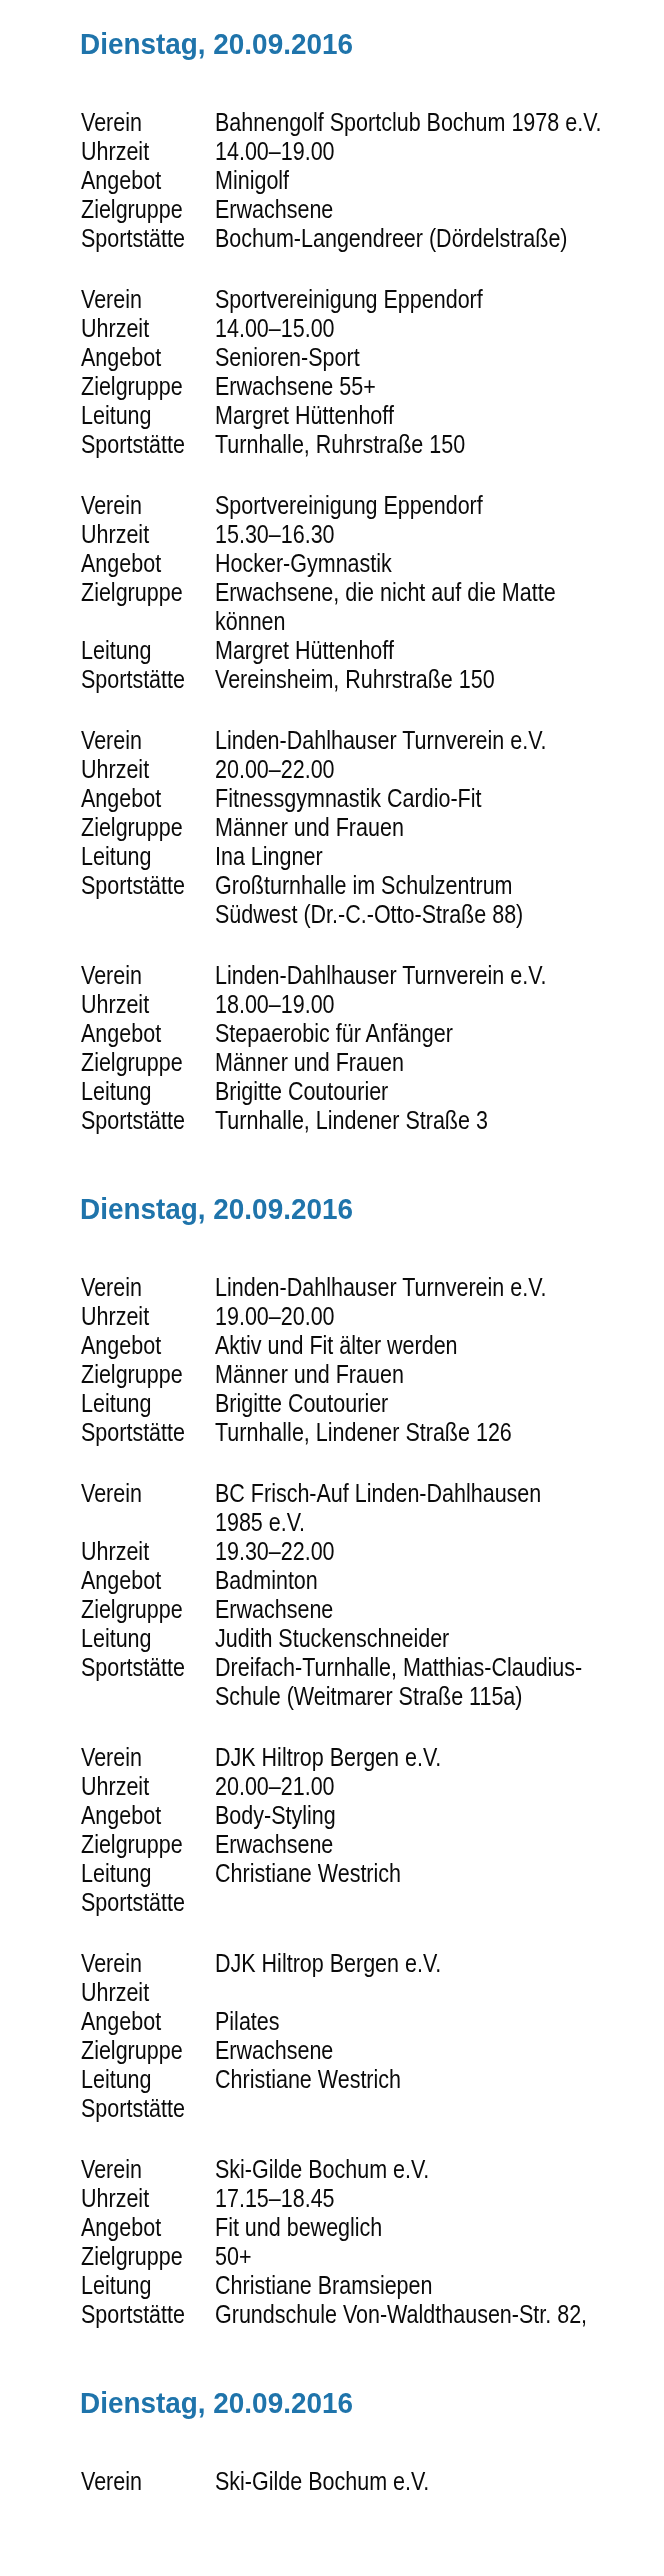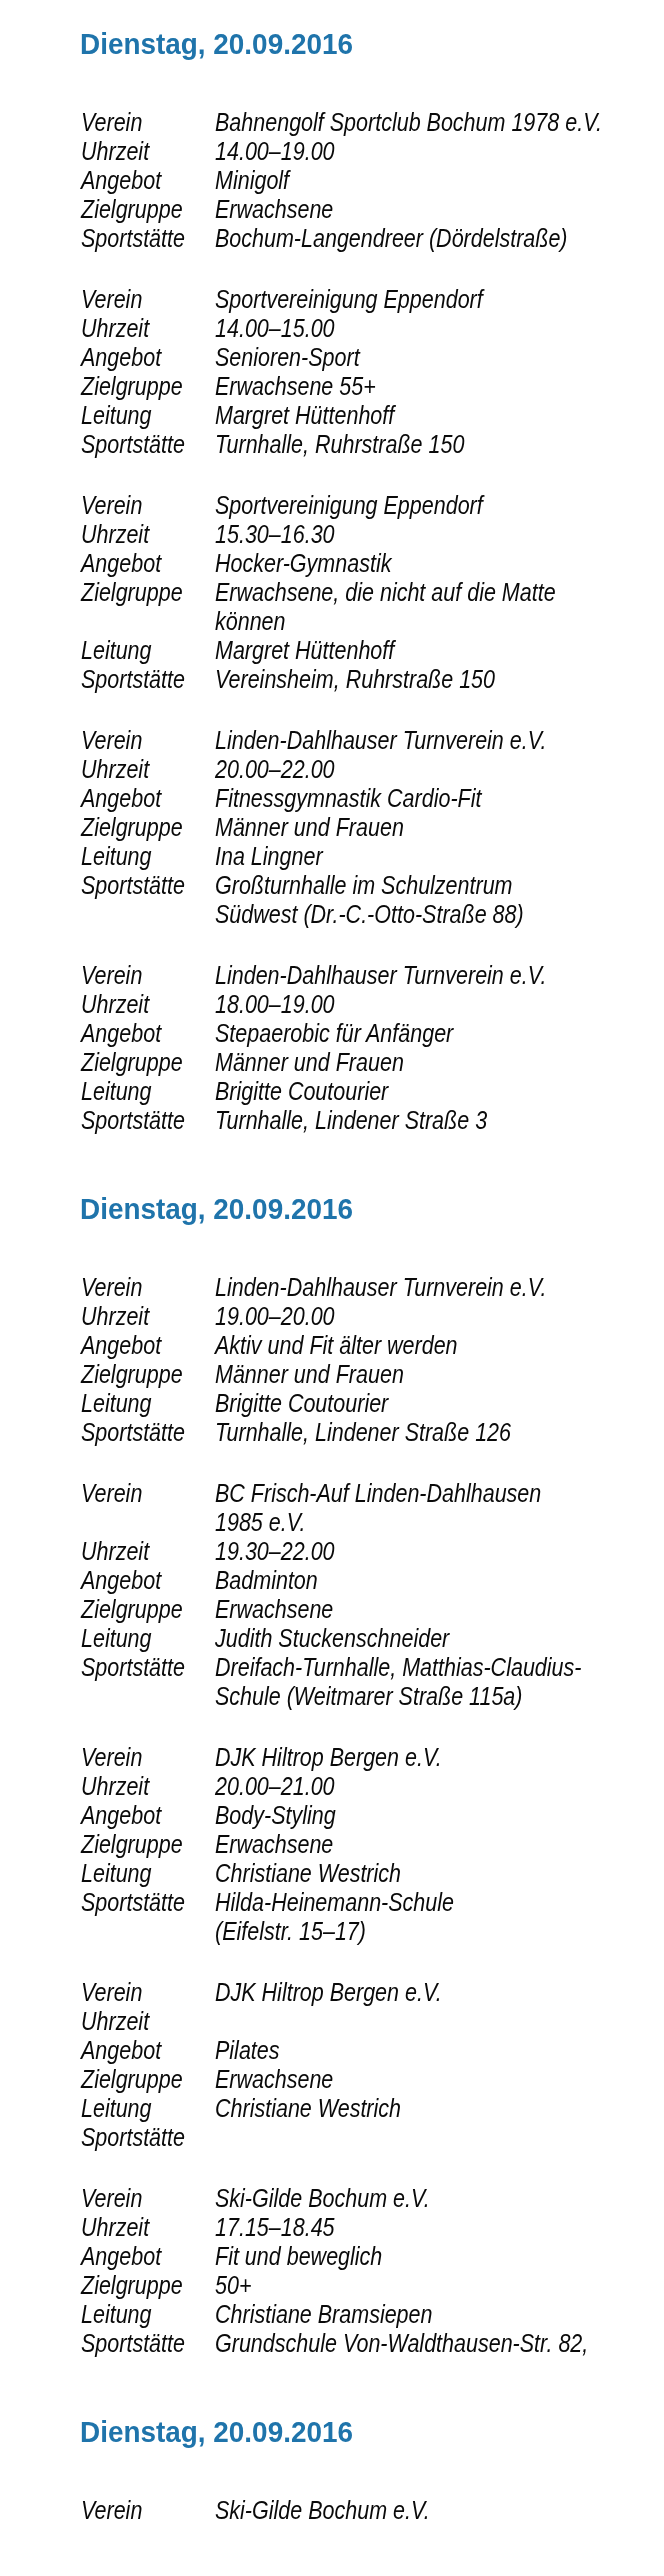--- a/index.html
+++ b/index.html
@@ -15,21 +15,21 @@
     font-family: "Liberation Sans", sans-serif;
     font-weight: bold;
     font-size: 30px;
     color: #1f74ab;
     white-space: nowrap;
     transform: scaleX(0.93);
     transform-origin: 60px 50%;
   }
   .entry { margin: 0; }
   .entry + .entry { margin-top: 32px; }
-  .row { display: flex; align-items: flex-start; font-style: italic; }
+  .row { display: flex; align-items: flex-start; }
   .label, .val-line {
     font-family: "Liberation Sans", sans-serif;
     font-size: 25px;
     line-height: 29px;
     height: 29px;
     color: #0a0a0a;
     white-space: nowrap;
   }
   .label {
     width: 134px;
@@ -342,24 +342,20 @@
           </div>
         </div>
         <div class="row">
           <div class="label"><span>Leitung</span></div>
           <div class="value">
             <div class="val-line"><span>Christiane Westrich</span></div>
           </div>
         </div>
         <div class="row">
           <div class="label"><span>Sportstätte</span></div>
-          <div class="value">
-            <div class="val-line"><span>Hilda-Heinemann-Schule</span></div>
-            <div class="val-line"><span>(Eifelstr. 15–17)</span></div>
-          </div>
         </div>
       </div>
       <div class="entry">
         <div class="row">
           <div class="label"><span>Verein</span></div>
           <div class="value">
             <div class="val-line"><span>DJK Hiltrop Bergen e.V.</span></div>
           </div>
         </div>
         <div class="row">

